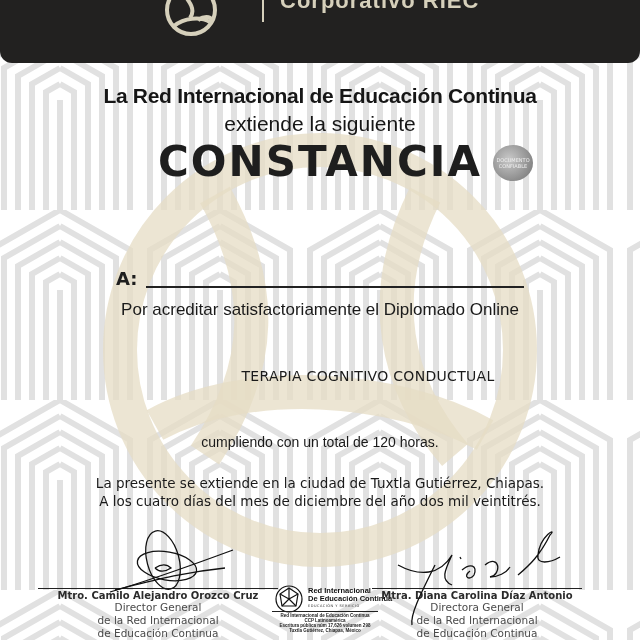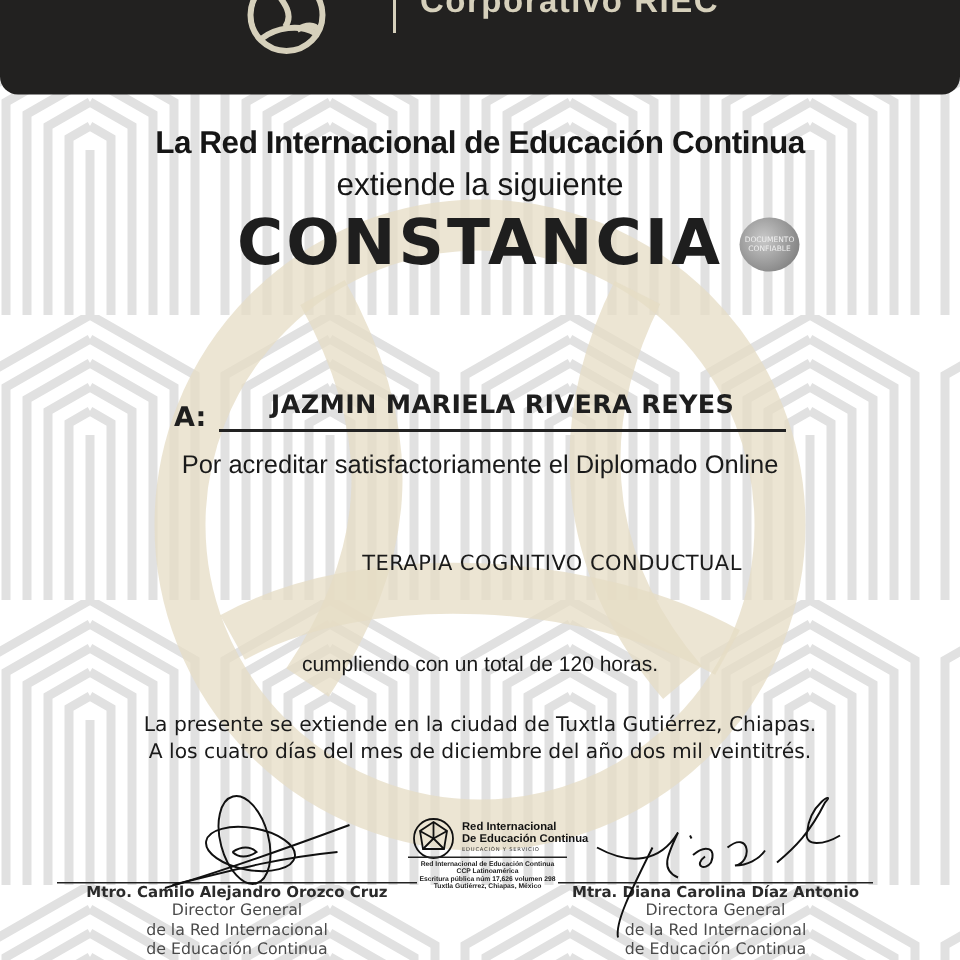--- a/index.html
+++ b/index.html
@@ -72,21 +72,21 @@
   }
 
   .sig-block { position: absolute; text-align: center; }
   .sig-left { left: 38px; width: 240px; top: 588px; }
   .sig-right { left: 372px; width: 210px; top: 588px; }
   .sig-line { height: 1.2px; background: #222; margin-bottom: 1px; }
   .sig-name { font-family: "DejaVu Sans", sans-serif; font-weight: bold; font-size: 10px; color: #2b2b2b; white-space: nowrap; }
   .sig-role { font-family: "DejaVu Sans", sans-serif; font-size: 10.5px; color: #4a4a4a; line-height: 13px; white-space: nowrap; }
   .signature { position: absolute; z-index: 4; }
 
-  .center-logo { position: absolute; left: 272px; top: 544px; width: 106px; height: 50px; text-align: center; }
+  .center-logo { position: absolute; left: 272px; top: 584px; width: 106px; height: 50px; text-align: center; }
   .center-logo-icon { position: absolute; left: 0; top: 0; width: 34px; height: 30px; }
   .center-logo-title {
     position: absolute; left: 36px; top: 3px; font-family: "Liberation Sans", sans-serif;
     font-weight: bold; font-size: 7.5px; line-height: 8px; color: #111; text-align: left; white-space: nowrap;
   }
   .center-logo-sub { position: absolute; left: 36px; top: 20px; font-size: 3.5px; color: #333; letter-spacing: 0.5px; white-space: nowrap; }
   .center-logo-rule { position: absolute; left: 0; top: 27px; width: 106px; height: 1px; background: #222; }
   .center-logo-legal {
     position: absolute; left: 0; top: 29px; width: 106px; font-family: "Liberation Sans", sans-serif;
     font-size: 4.5px; line-height: 5px; font-weight: bold; color: #222; text-align: center;
@@ -142,21 +142,20 @@
 <div class="content">
   <div class="org-line">La Red Internacional de Educación Continua</div>
   <div class="extends-line">extiende la siguiente</div>
   <div class="title">CONSTANCIA</div>
   <div class="seal">
     <span>DOCUMENTO</span>
     <span>CONFIABLE</span>
   </div>
 
   <div class="to-label">A:</div>
-  <div class="name">JAZMIN MARIELA RIVERA REYES</div>
   <div class="name-line"></div>
 
   <div class="reason">Por acreditar satisfactoriamente el Diplomado Online</div>
   <div class="course">TERAPIA COGNITIVO CONDUCTUAL</div>
   <div class="hours">cumpliendo con un total de 120 horas.</div>
   <div class="place">
     <div>La presente se extiende en la ciudad de Tuxtla Gutiérrez, Chiapas.</div>
     <div>A los cuatro días del mes de diciembre del año dos mil veintitrés.</div>
   </div>
 

